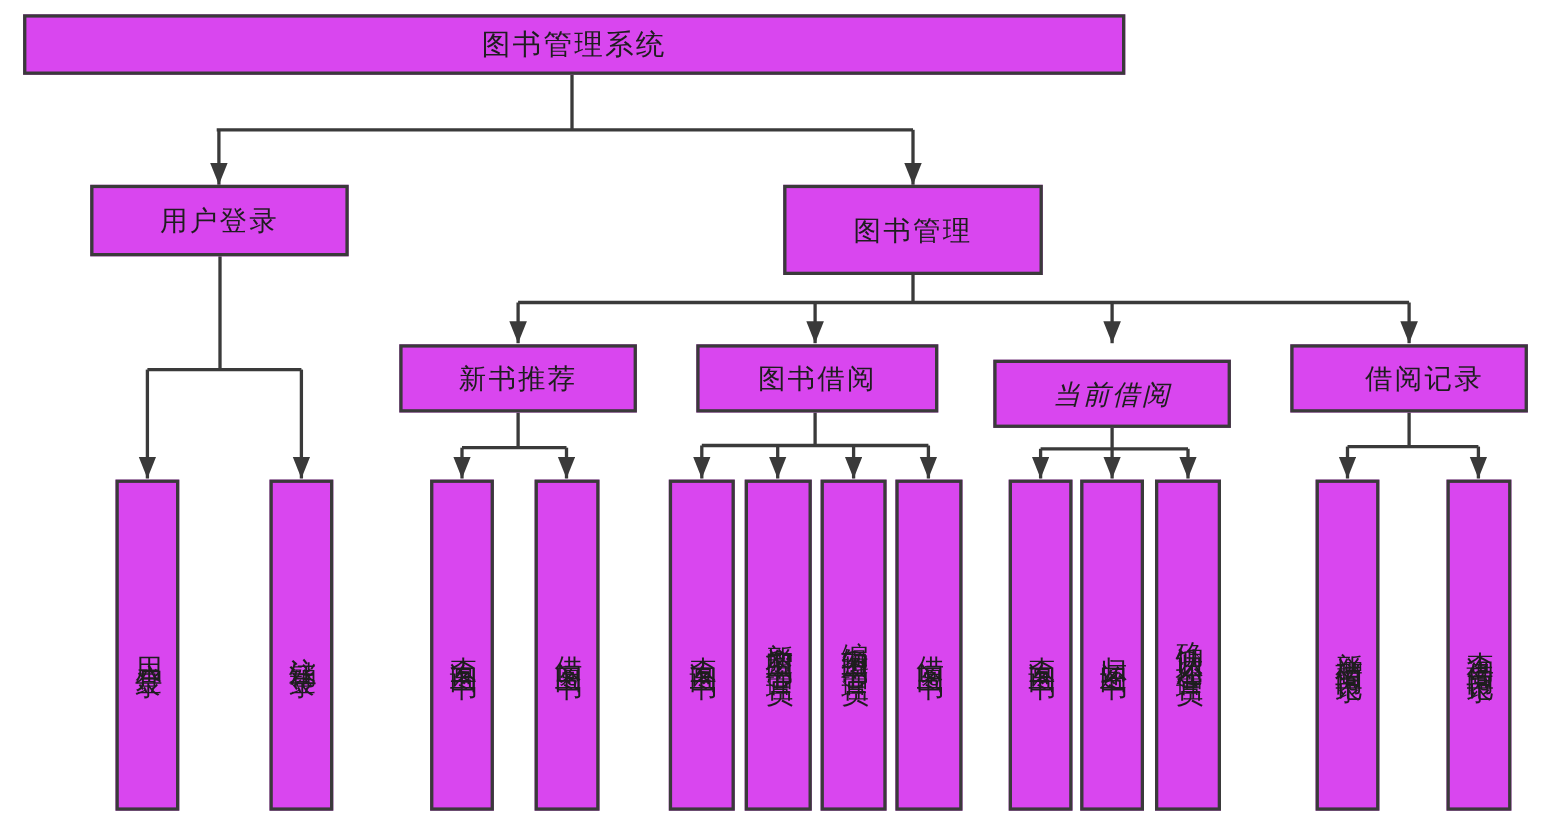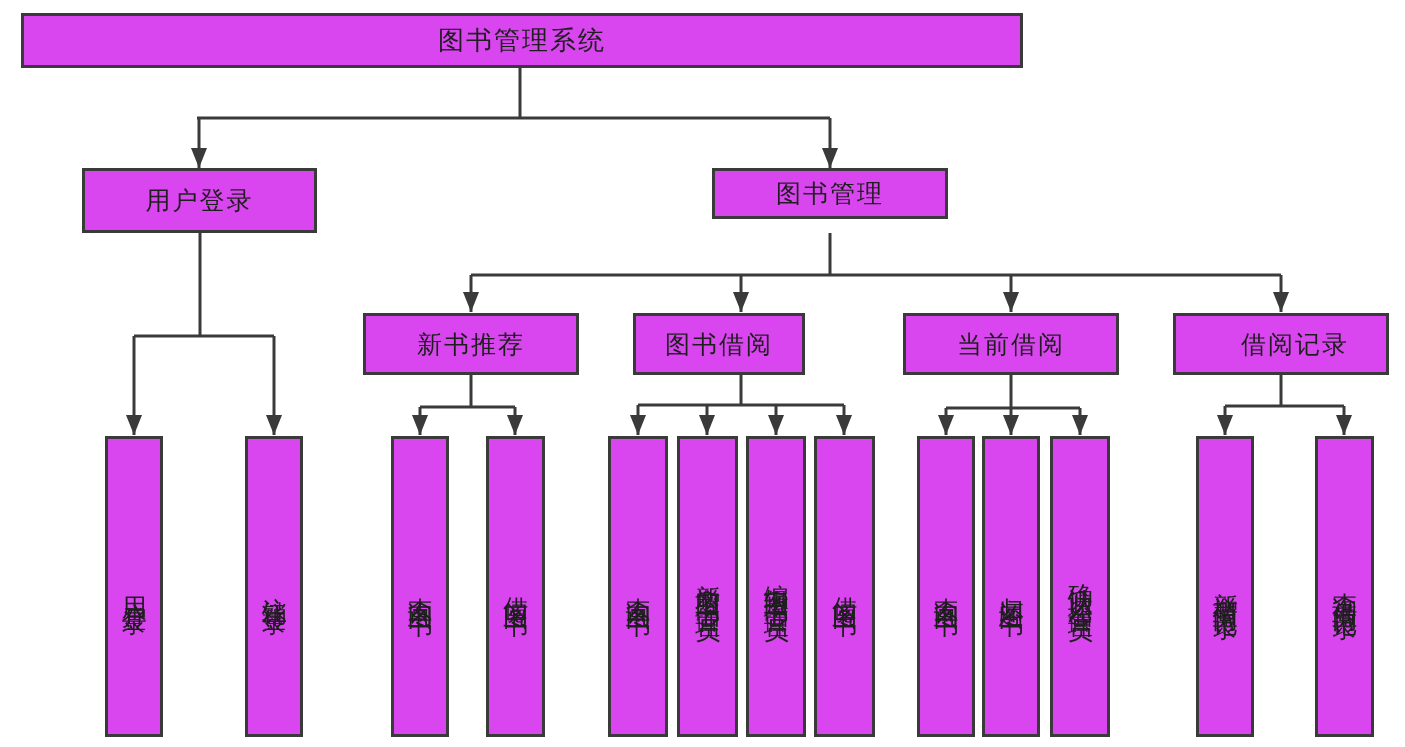--- a/index.html
+++ b/index.html
@@ -100,31 +100,31 @@
     </g>
   </svg>
 
   <div class="node hbox title" style="left:21px; top:13px; width:1002px; height:55px;">
     <span>图书管理系统</span>
   </div>
 
   <div class="node hbox" style="left:82px; top:168px; width:235px; height:65px;">
     <span>用户登录</span>
   </div>
-  <div class="node hbox" style="left:712px; top:168px; width:236px; height:51px;">
+  <div class="node hbox" style="left:712px; top:168px; width:236px; height:82px;">
     <span>图书管理</span>
   </div>
 
   <div class="node hbox" style="left:363px; top:313px; width:216px; height:62px;">
     <span>新书推荐</span>
   </div>
-  <div class="node hbox" style="left:633px; top:313px; width:172px; height:62px;align-items:center;">
+  <div class="node hbox" style="left:633px; top:313px; width:220px; height:62px;align-items:center;">
     <span>图书借阅</span>
   </div>
-  <div class="node hbox" style="left:903px; top:313px; width:216px; height:62px;">
+  <div class="node hbox" style="left:903px; top:327px; width:216px; height:62px;font-style:italic;">
     <span>当前借阅</span>
   </div>
   <div class="node hbox" style="left:1173px; top:313px; width:216px; height:62px;padding-left:28px;">
     <span>借阅记录</span>
   </div>
 
   <div class="node vbox" style="left:105px; top:436px; width:58px; height:301px;">
     <span>用户登录</span>
   </div>
   <div class="node vbox" style="left:245px; top:436px; width:58px; height:301px;">

